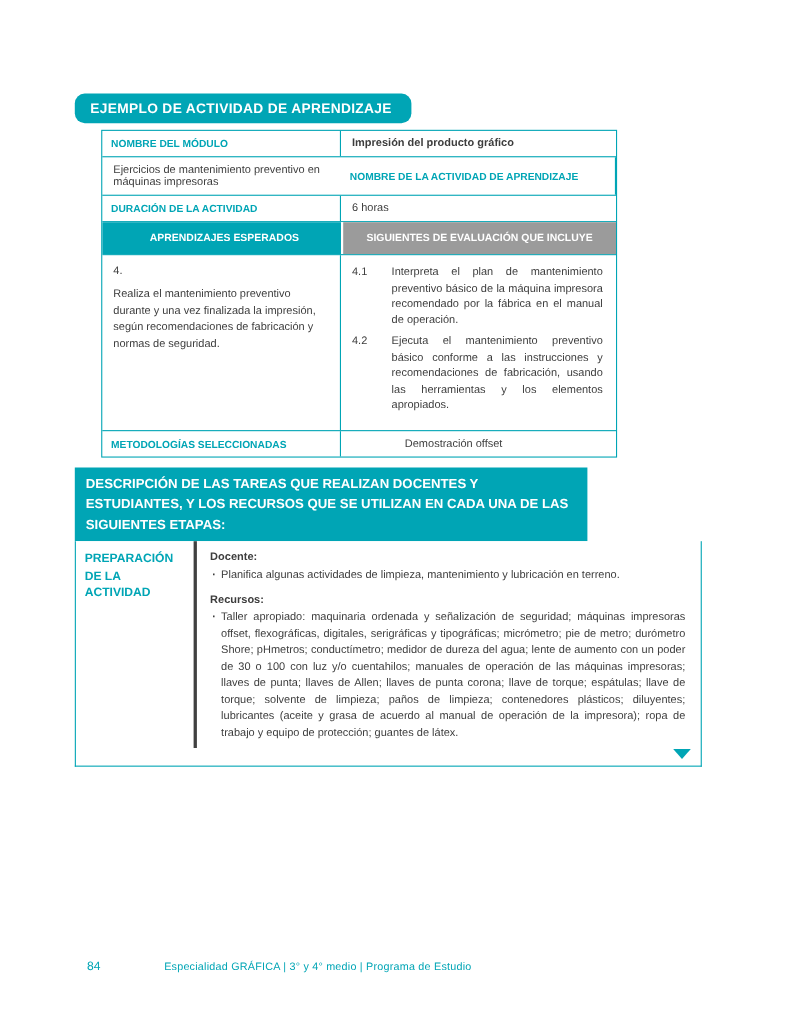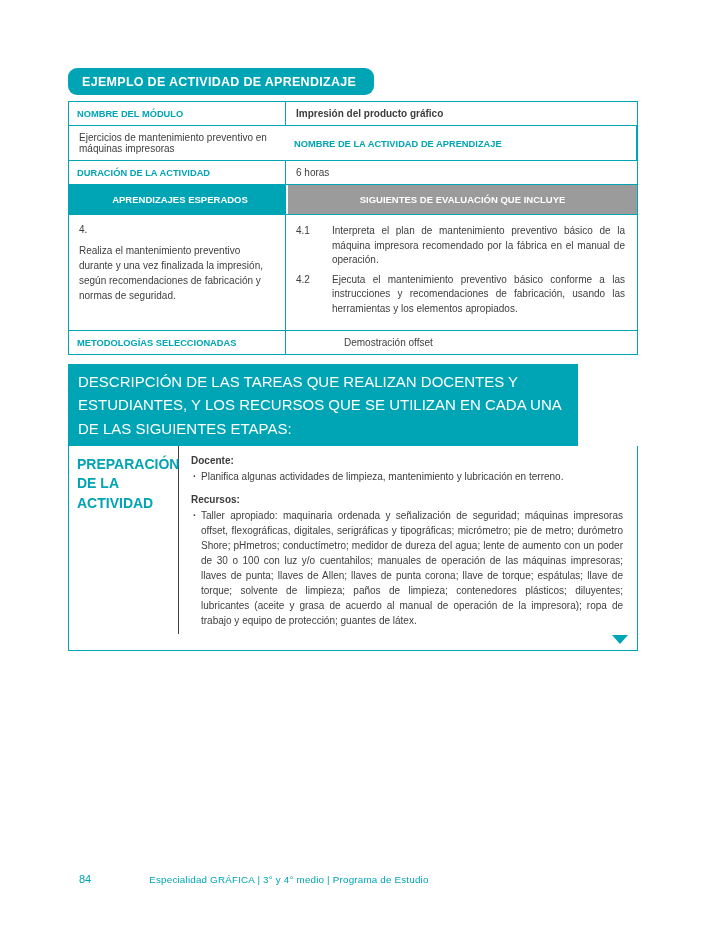--- a/index.html
+++ b/index.html
@@ -4,35 +4,35 @@
 <style>
   * { margin:0; padding:0; box-sizing:border-box; }
   html,body { width:720px; height:932px; }
   body {
     background:#ffffff;
     font-family:"Liberation Sans", sans-serif;
     color:#3d3d3d;
     position:relative;
     overflow:hidden;
   }
-  .content { position:absolute; left:68px; top:68px; width:570px; }
+  .content { position:absolute; left:68px; top:85px; width:570px; }
 
   .title-tab {
     display:inline-block;
     background:#00a5b5;
     color:#ffffff;
     font-weight:bold;
     font-size:12.5px;
     letter-spacing:.3px;
     padding:7px 18px 6px 14px;
     border-radius:9px;
     margin-bottom:6px;
   }
 
-  .table { border:1px solid #00a5b5; width:570px; background:#fff; }
+  .table { border:1px solid #00a5b5; width:469px; background:#fff;margin-left:24px; }
 
   .info-row { display:grid; grid-template-columns:217px 1fr; border-bottom:1px solid #00a5b5; }
   .info-row.last { border-bottom:none;gap:48px; }
   .cell.label {
     color:#00a5b5; font-weight:bold; font-size:9.3px;
     padding:7px 8px 6px 8px; border-right:1px solid #00a5b5;
     display:flex; align-items:center;
   }
   .cell.value { font-size:10px; padding:6px 10px; display:flex; align-items:center; }
   .cell.value.bold { font-weight:bold; }
@@ -51,41 +51,41 @@
   .left-cell p { line-height:1.5; }
   .right-cell { padding:9px 12px 9px 10px; font-size:10px; }
   .criterion { display:flex; margin-bottom:5px;gap:12px; }
   .criterion .num { flex:0 0 24px; line-height:1.45; }
   .criterion .txt { flex:1; text-align:justify; line-height:1.45; }
 
   .desc-bar {
     margin-top:9px;
     background:#00a5b5;
     color:#ffffff;
-    font-weight:normal;
-    font-size:15px;
+    font-weight:bold;
+    font-size:12px;
     line-height:1.55;
     padding:6px 10px;
-    width:510px;
+    width:466px;
   }
 
   .prep-table {
     width:570px;
     border:1px solid #00a5b5;
     border-top:none;
     display:grid;
     grid-template-columns:110px 1fr;
     position:relative;
     padding-bottom:16px;
     background:#fff;
   }
   .prep-label {
-    color:#00a5b5; font-weight:bold; font-size:14px;
+    color:#00a5b5; font-weight:bold; font-size:11px;
     padding:9px 8px; line-height:1.4;
-    border-right:1px solid #404040;
+    border-right:3px solid #404040;
   }
   .prep-content { padding:9px 14px 6px 12px; font-size:10px; }
   .subhead { font-weight:bold; margin-bottom:3px; }
   .subhead.spaced { margin-top:10px; }
   .bullet { position:relative; padding-left:10px; line-height:1.5; }
   .bullet::before { content:"·"; position:absolute; left:2px; font-weight:bold; }
   .bullet.justify { text-align:justify; }
 
   .triangle {
     position:absolute; right:9px; bottom:6px;

